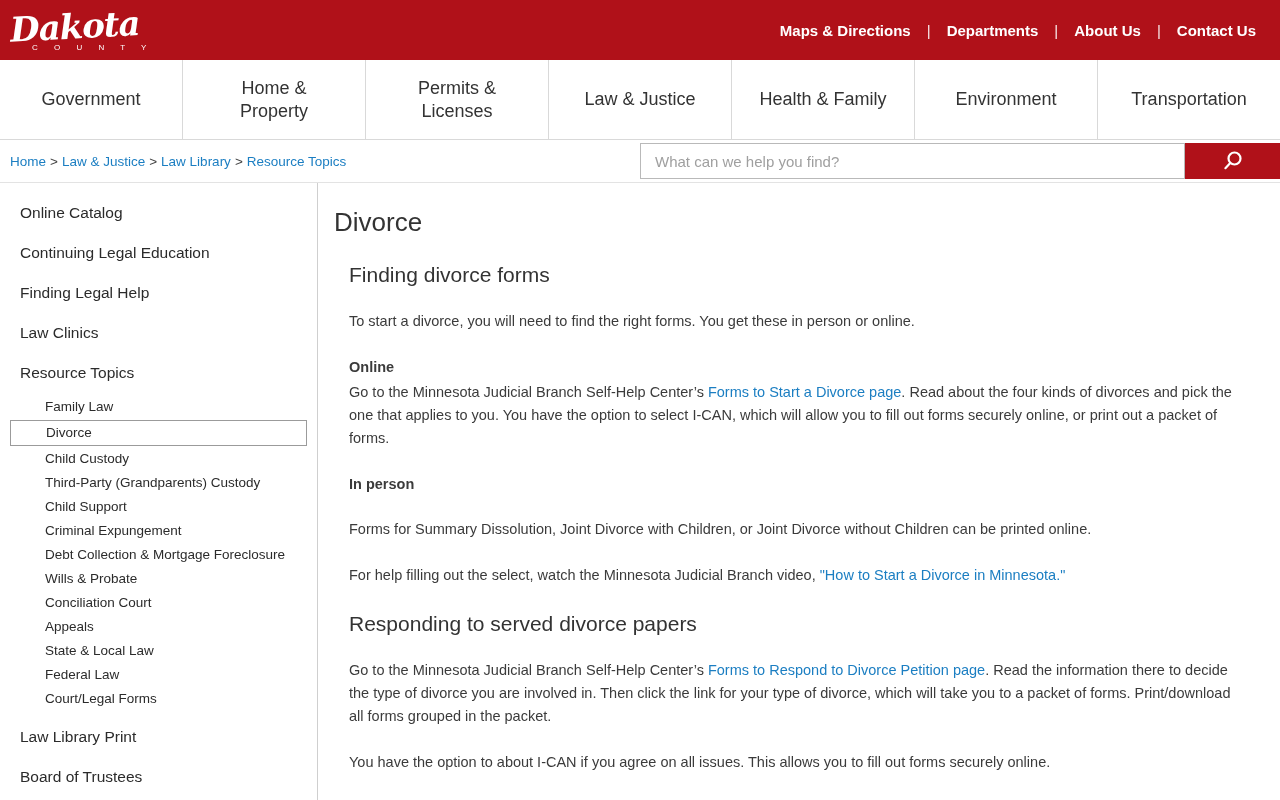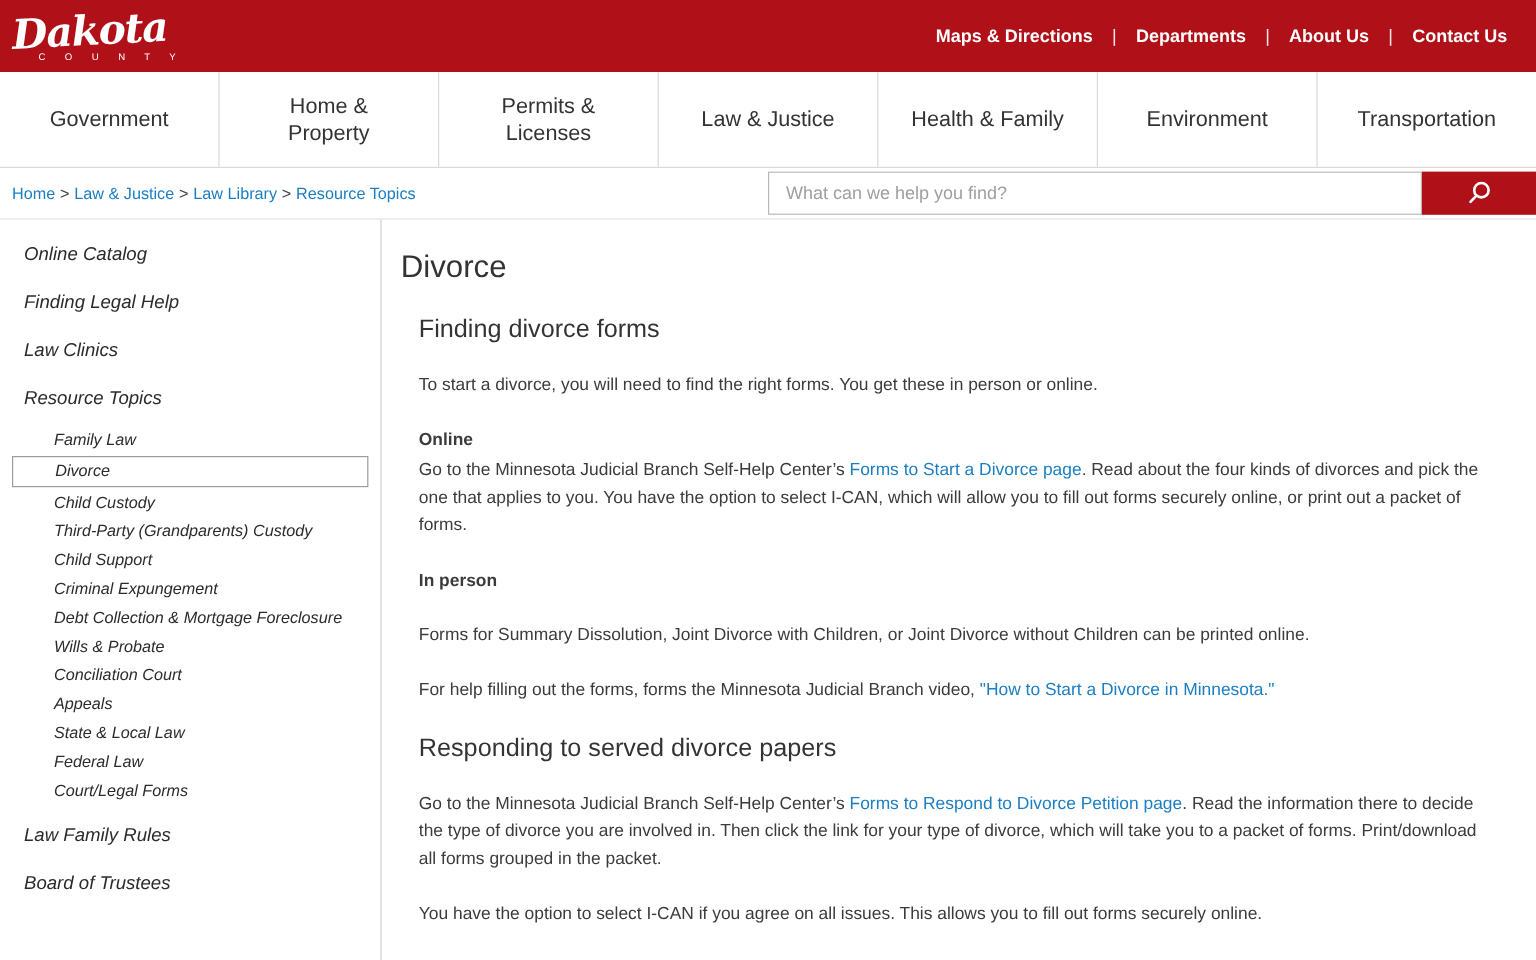--- a/index.html
+++ b/index.html
@@ -40,21 +40,21 @@
   .search-wrap{display:flex;align-items:center;width:640px;height:100%;}
   .search-input{width:545px;height:36px;border:1px solid #b9b9b9;font-size:15px;
     padding:0 14px;color:#444;outline:none;
     font-family:"Liberation Sans","DejaVu Sans",sans-serif;}
   .search-input::placeholder{color:#9f9f9f;}
   .search-btn{width:95px;height:36px;background:var(--red);border:none;cursor:pointer;
     display:flex;align-items:center;justify-content:center;}
 
   
   .layout{display:flex;height:617px;}
-  .sidebar{width:318px;border-right:1px solid #cfcfcf;padding-top:10px;flex-shrink:0;font-style:italic;}
+  .sidebar{width:318px;border-right:1px solid #cfcfcf;padding-top:10px;flex-shrink:0;}
   .side-item{display:block;font-size:15.5px;color:#2b2b2b;padding:11px 20px;}
   .side-sub{margin:2px 0 6px;}
   .side-sub-item{display:block;font-size:13.5px;color:#2b2b2b;padding:4px 0 4px 45px;
     line-height:16px;}
   .side-sub-item.active{border:1px solid #9b9b9b;margin:1px 10px;padding-left:35px;}
 
   
   .content{flex:1;padding:16px 32px 0 16px;overflow:hidden;}
   .page-title{font-size:26px;font-weight:400;color:#333;margin:8px 0 4px;}
   .sections{margin-left:15px;}
@@ -107,50 +107,51 @@
           <line x1="8.8" y1="14.6" x2="4.4" y2="19.2" stroke="#ffffff" stroke-width="2.2" stroke-linecap="round"></line>
         </svg>
       </span>
     </button>
   </div>
 </div>
 
 <div class="layout">
   <aside class="sidebar">
       <a class="side-item" href="#">Online Catalog</a>
+      <a class="side-item" href="#">Continuing Legal Education</a>
       <a class="side-item" href="#">Finding Legal Help</a>
       <a class="side-item" href="#">Law Clinics</a>
       <a class="side-item" href="#">Resource Topics</a>
       <div class="side-sub">
         <a class="side-sub-item" href="#">Family Law</a>
         <a class="side-sub-item active" href="#">Divorce</a>
         <a class="side-sub-item" href="#">Child Custody</a>
         <a class="side-sub-item" href="#">Third-Party (Grandparents) Custody</a>
         <a class="side-sub-item" href="#">Child Support</a>
         <a class="side-sub-item" href="#">Criminal Expungement</a>
         <a class="side-sub-item" href="#">Debt Collection &amp; Mortgage Foreclosure</a>
         <a class="side-sub-item" href="#">Wills &amp; Probate</a>
         <a class="side-sub-item" href="#">Conciliation Court</a>
         <a class="side-sub-item" href="#">Appeals</a>
         <a class="side-sub-item" href="#">State &amp; Local Law</a>
         <a class="side-sub-item" href="#">Federal Law</a>
         <a class="side-sub-item" href="#">Court/Legal Forms</a>
       </div>
-      <a class="side-item" href="#">Law Family Rules</a>
+      <a class="side-item" href="#">Law Library Print</a>
       <a class="side-item" href="#">Board of Trustees</a>
     </aside>
   <main class="content">
     <h1 class="page-title">Divorce</h1>
     <div class="sections">
         <h2 class="section-heading">Finding divorce forms</h2>
         <p class="body"><span>To start a divorce, you will need to find the right forms. You get these in person or online.</span></p>
         <p class="subhead"><span>Online</span></p>
         <p class="body tight"><span>Go to the Minnesota Judicial Branch Self-Help Center’s </span><a class="inline-link" href="#">Forms to Start a Divorce page</a><span>. Read about the four kinds of divorces and pick the one that applies to you.  You have the option to select I-CAN, which will allow you to fill out forms securely online, or print out a packet of forms.</span></p>
         <p class="subhead"><span>In person</span></p>
         <p class="body"><span>Forms for Summary Dissolution, Joint Divorce with Children, or Joint Divorce without Children can be printed online.</span></p>
-        <p class="body"><span>For help filling out the forms, forms the Minnesota Judicial Branch video, </span><a class="inline-link" href="#">"How to Start a Divorce in Minnesota."</a></p>
+        <p class="body"><span>For help filling out the select, watch the Minnesota Judicial Branch video, </span><a class="inline-link" href="#">"How to Start a Divorce in Minnesota."</a></p>
         <h2 class="section-heading">Responding to served divorce papers</h2>
         <p class="body"><span>Go to the Minnesota Judicial Branch Self-Help Center’s </span><a class="inline-link" href="#">Forms to Respond to Divorce Petition page</a><span>. Read the information there to decide the type of divorce you are involved in.  Then click the link for your type of divorce, which will take you to a packet of forms. Print/download all forms grouped in the packet.</span></p>
-        <p class="body"><span>You have the option to select I-CAN if you agree on all issues. This allows you to fill out forms securely online.</span></p>
+        <p class="body"><span>You have the option to about I-CAN if you agree on all issues. This allows you to fill out forms securely online.</span></p>
         <h2 class="section-heading">Copies of divorce decree</h2>
       </div>
   </main>
 </div>
 
 </body></html>

